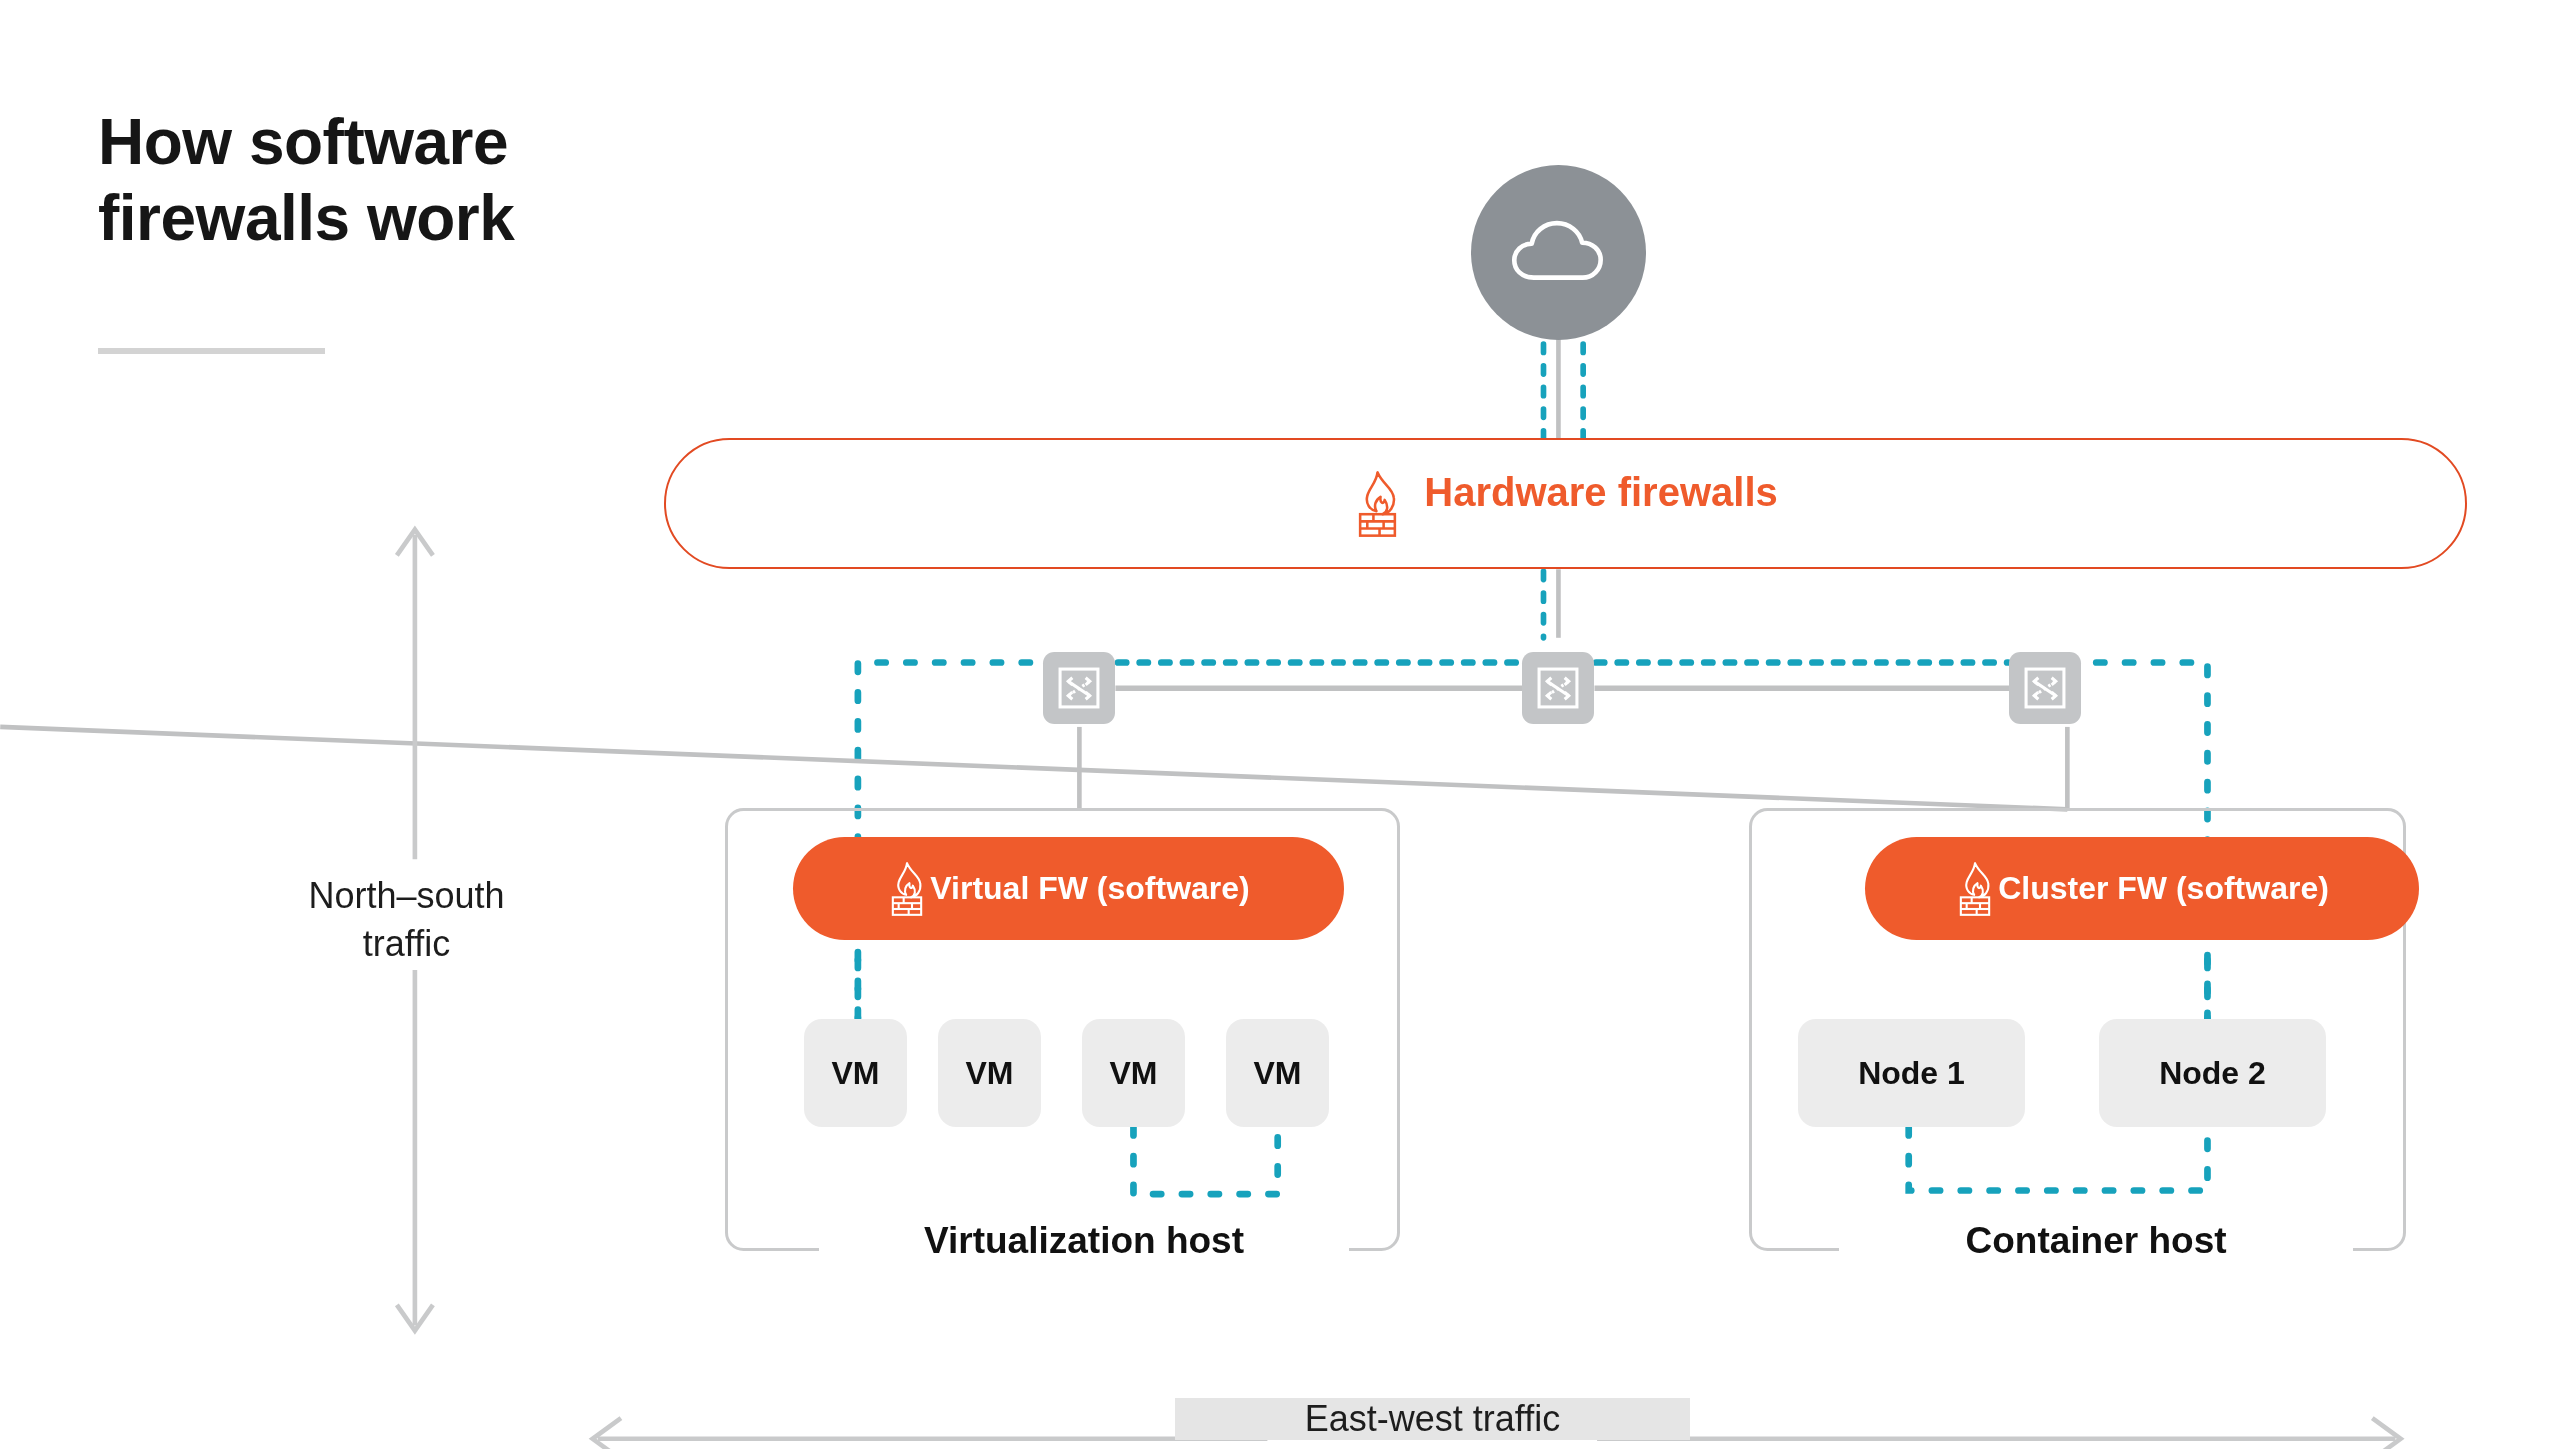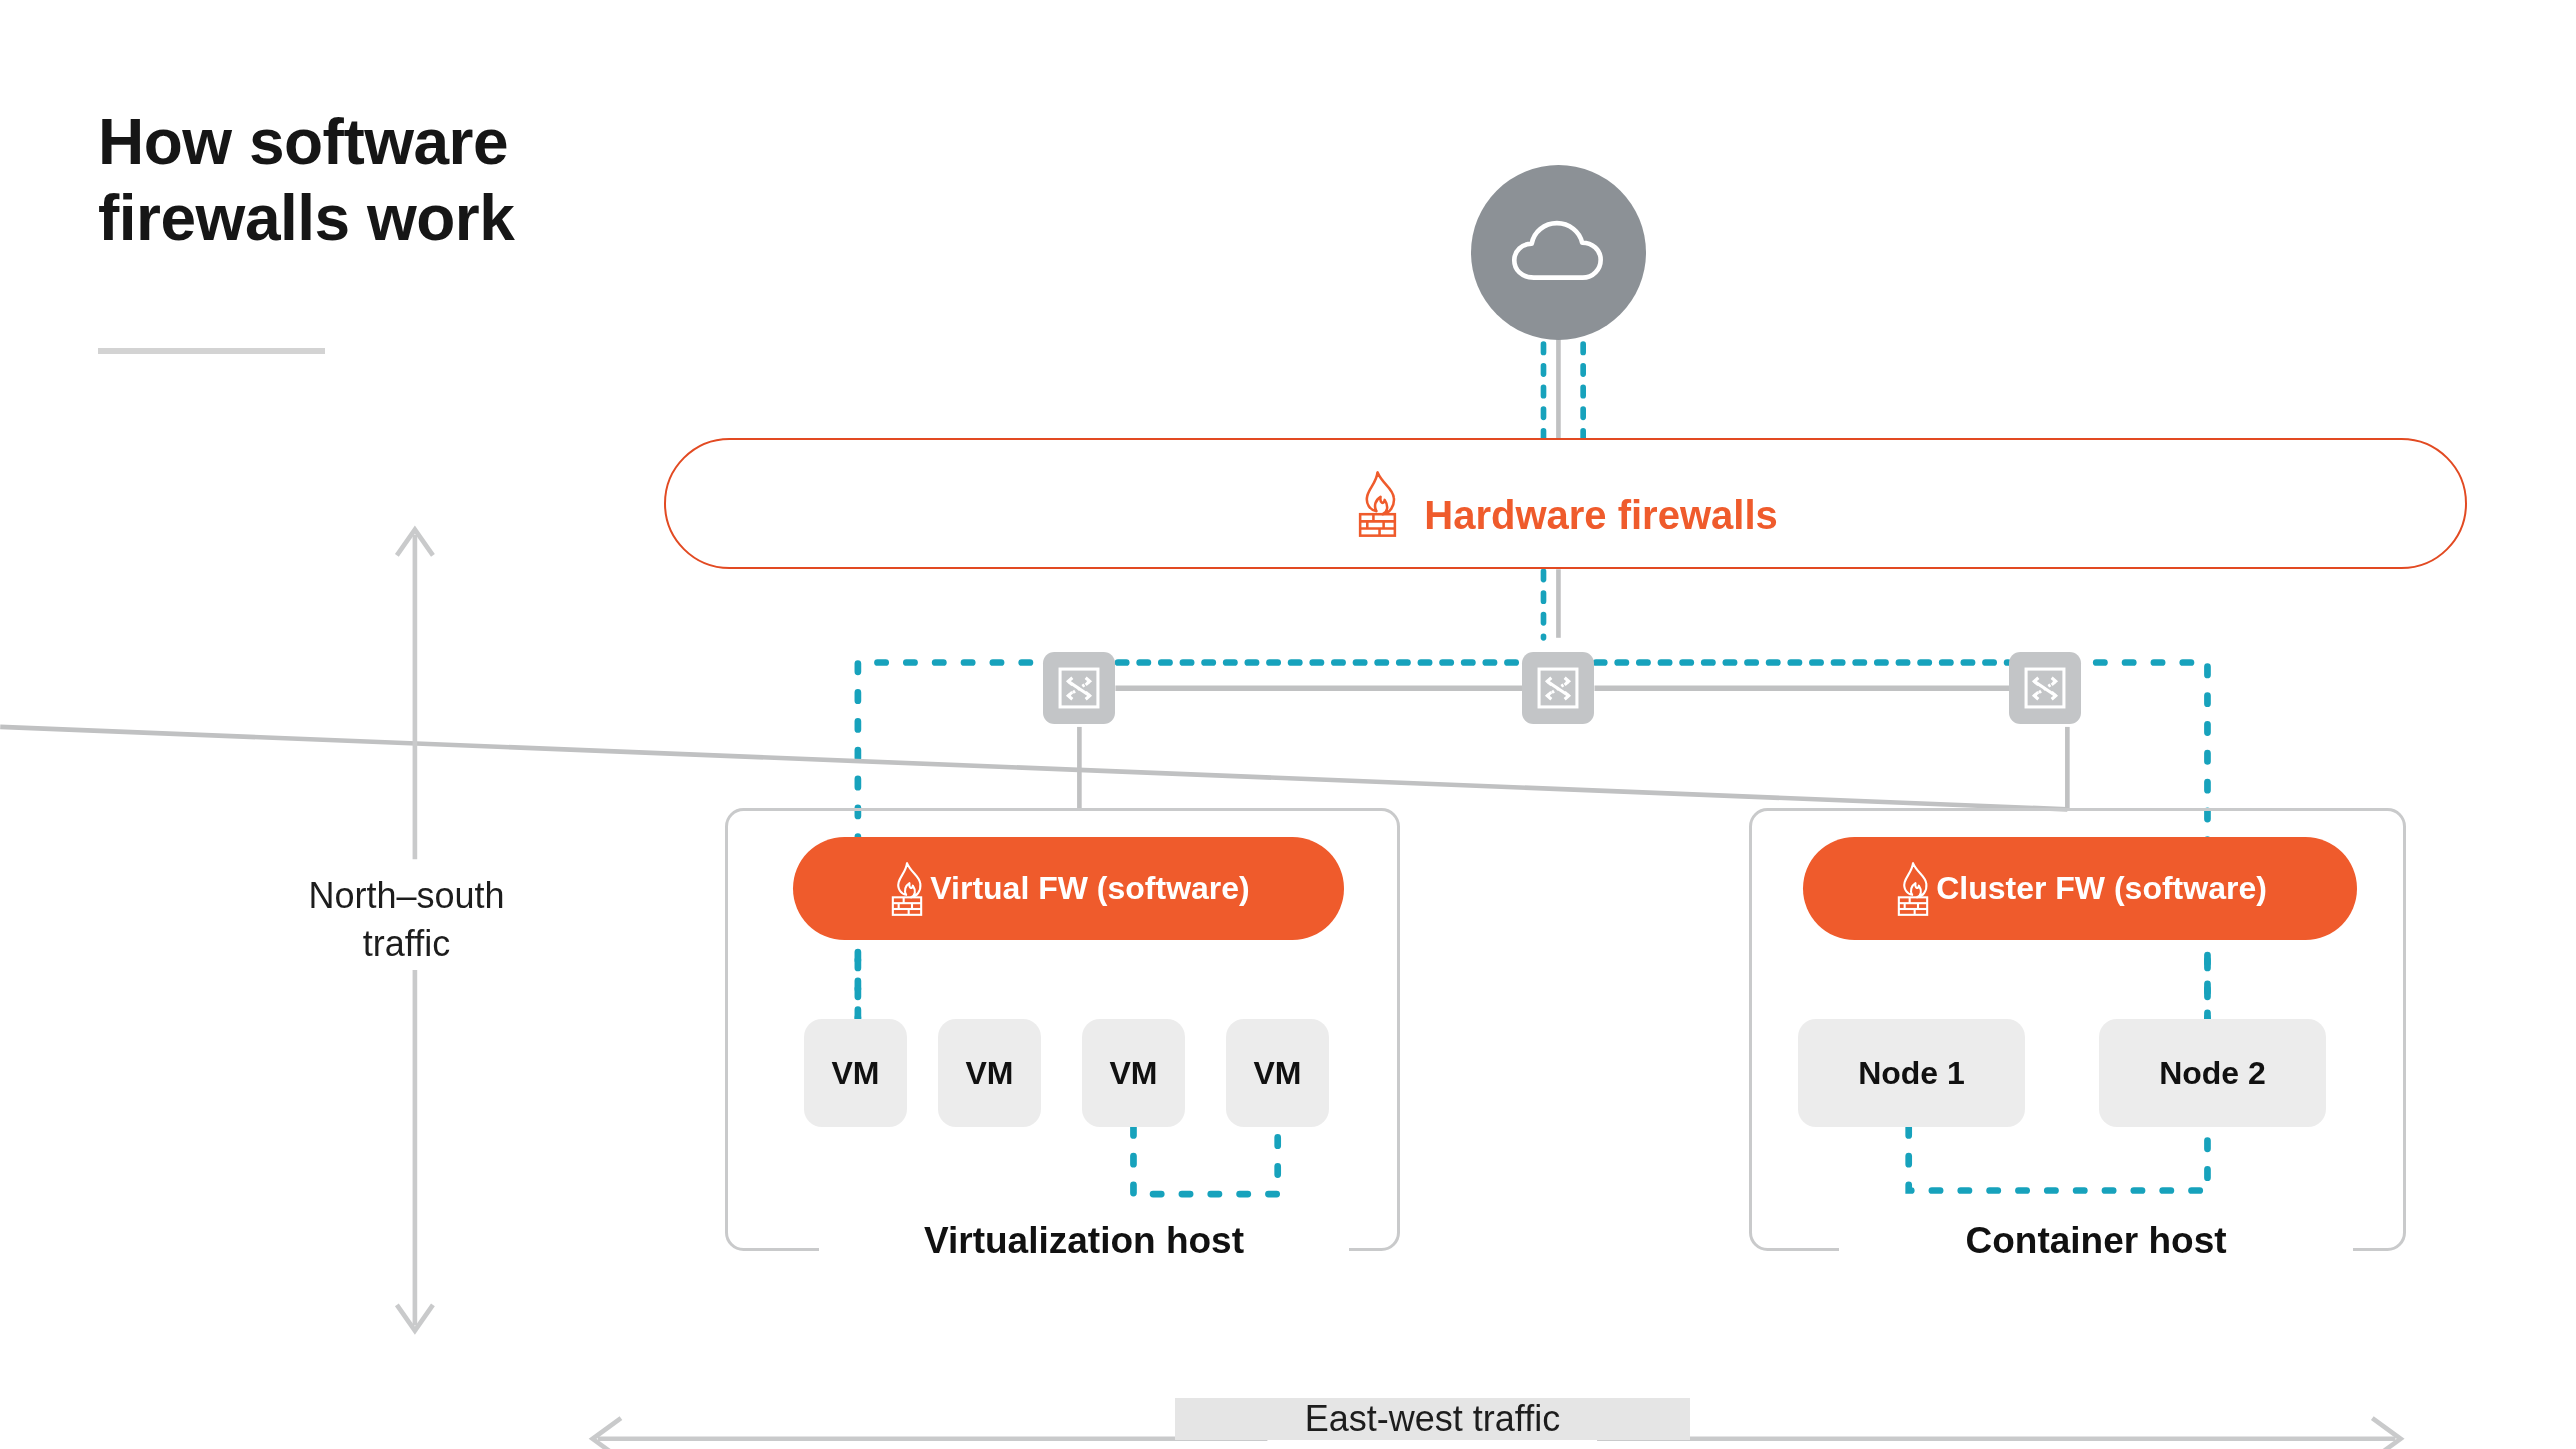--- a/index.html
+++ b/index.html
@@ -28,21 +28,21 @@
     display:flex;align-items:center;justify-content:center;
   }
 
   
   #hw-fw-bar{
     left:664px;top:390px;width:1803px;height:131px;
     border:2.6px solid #e24a22;border-radius:67px;
     display:flex;align-items:center;justify-content:center;
     box-sizing:border-box;background:#ffffff;
   }
-  #hw-fw-bar .fw-inner{display:flex;align-items:flex-end;gap:22px;}
+  #hw-fw-bar .fw-inner{display:flex;align-items:flex-start;gap:22px;}
   #hw-fw-bar .fw-label{
     font-size:40px;font-weight:bold;color:#ef5b2c;white-space:nowrap;
   }
 
   
   .switch-node{
     width:72px;height:72px;border-radius:11.3px;background:#c3c5c7;
     display:flex;align-items:center;justify-content:center;
   }
 
@@ -239,21 +239,21 @@
     <span class="chip-label">VM</span>
   </div>
   <div class="abs chip" style="left:1226px;top:971px;width:103px;height:108px;">
     <span class="chip-label">VM</span>
   </div>
 
   <div class="abs host-label" style="left:819px;top:1172px;width:495px;">Virtualization host</div>
 
   <div class="abs host-box" style="left:1749px;top:760px;width:657px;height:443px;"></div>
 
-  <div class="abs sw-fw-pill" style="left:1803px;top:789px;width:554px;height:103px;">
+  <div class="abs sw-fw-pill" style="left:1865px;top:789px;width:554px;height:103px;">
     <svg width="40" height="58" viewBox="0 0 96 132">
       <path d="M48 4 C46 24 32 34 28 50 C24 66 34 78 46 80 C40 70 44 58 54 52
                C52 64 60 68 62 58 C70 70 68 82 58 86 C72 84 82 70 80 54
                C78 34 58 28 48 4 Z" fill="none" stroke="#ffffff" stroke-width="5" stroke-linejoin="round"></path>
       <rect x="14" y="86" width="68" height="42" fill="none" stroke="#ffffff" stroke-width="5"></rect>
       <line x1="14" y1="100" x2="82" y2="100" stroke="#ffffff" stroke-width="5"></line>
       <line x1="14" y1="114" x2="82" y2="114" stroke="#ffffff" stroke-width="5"></line>
       <line x1="40" y1="86" x2="40" y2="100" stroke="#ffffff" stroke-width="5"></line>
       <line x1="28" y1="100" x2="28" y2="114" stroke="#ffffff" stroke-width="5"></line>
       <line x1="60" y1="100" x2="60" y2="114" stroke="#ffffff" stroke-width="5"></line>

